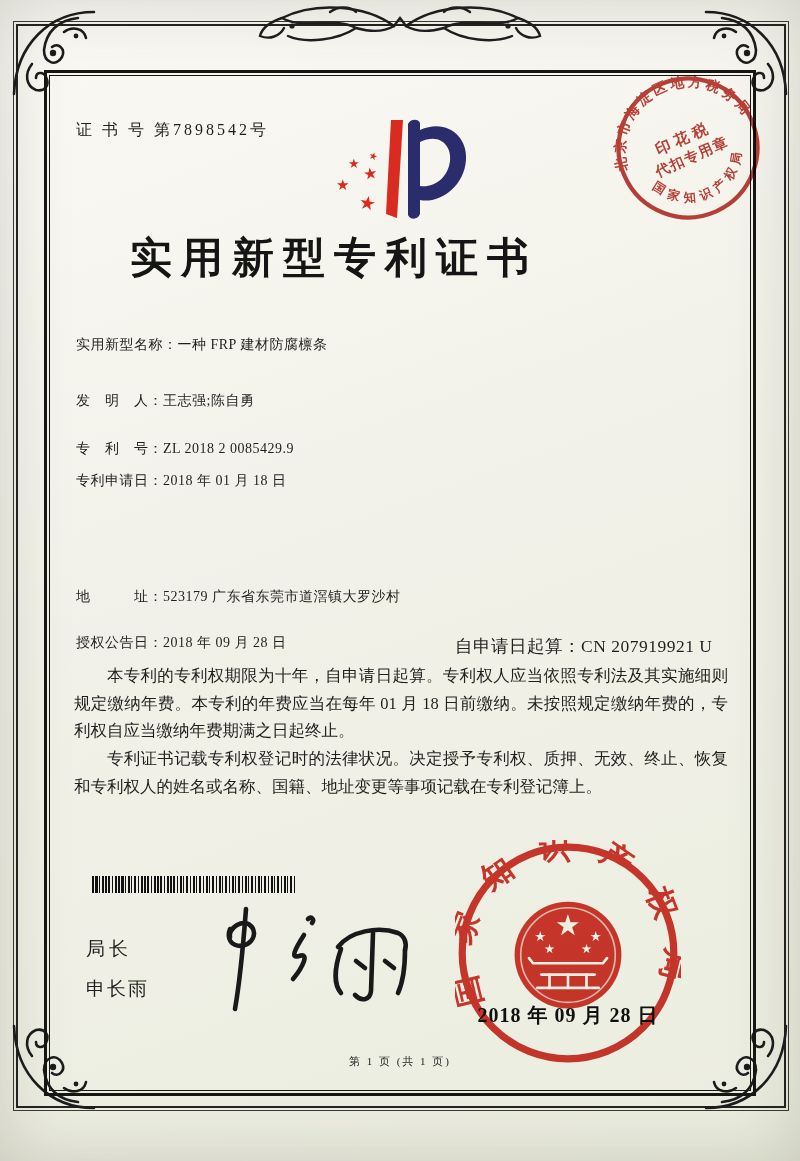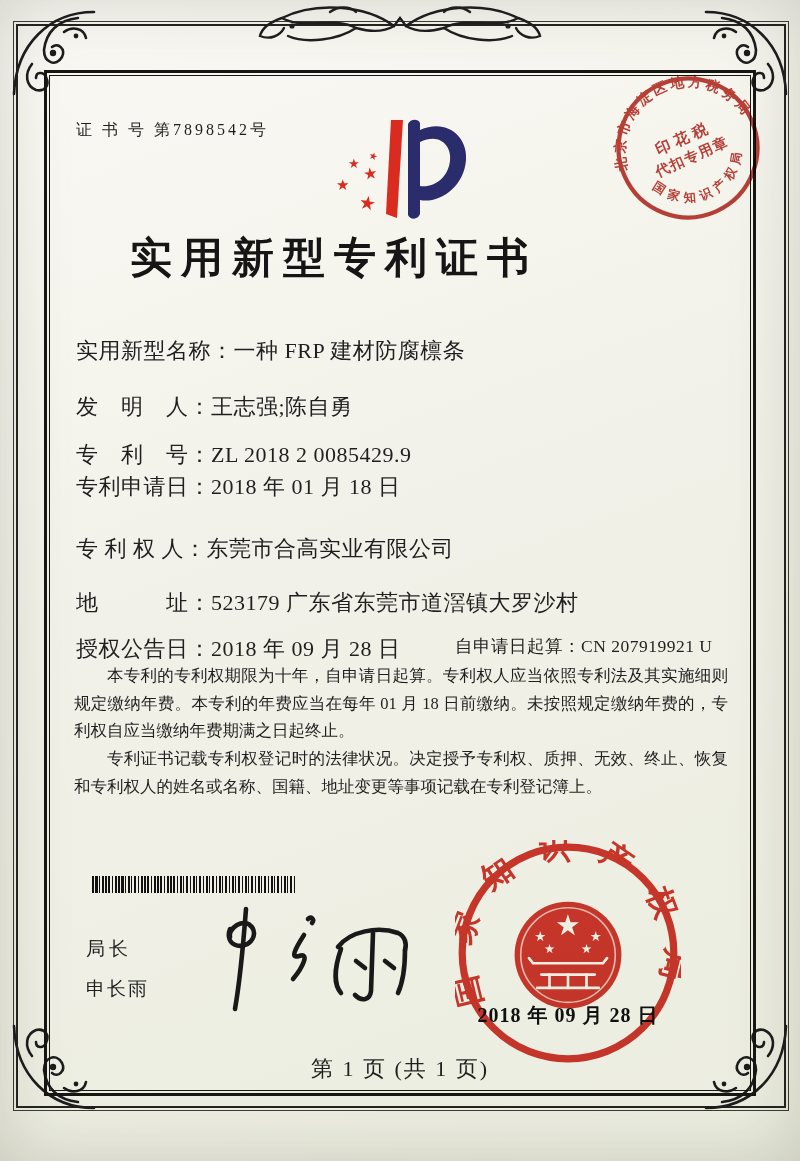--- a/index.html
+++ b/index.html
@@ -35,21 +35,21 @@
   .cert-number{
     position:absolute;left:76px;top:120px;
     font-size:16px;letter-spacing:3px;
   }
   .logo{position:absolute;left:312px;top:116px;width:160px;height:114px;}
   .title{
     position:absolute;left:0;top:230px;width:668px;text-align:center;
     font-size:42px;font-weight:700;letter-spacing:9px;color:#151515;
   }
   
-  .field-row{position:absolute;left:76px;font-size:22px;letter-spacing:.5px;white-space:nowrap;}
+  .field-row{position:absolute;left:76px;font-size:14px;letter-spacing:.5px;white-space:nowrap;}
   .row-0{top:336px;} .row-1{top:392px;} .row-2{top:440px;}
   .row-3{top:472px;} .row-4{top:534px;} .row-5{top:588px;} .row-6{top:634px;}
   .grant-no{position:absolute;left:455px;top:634px;font-size:17.5px;letter-spacing:.5px;white-space:nowrap;}
   
   .paragraphs{
     position:absolute;left:74px;top:662px;width:654px;
     font-size:16.5px;line-height:1.68;text-align:justify;
   }
   .paragraphs p{margin:0;text-indent:2em;}
   
@@ -64,21 +64,21 @@
   .signer-title{position:absolute;left:86px;top:936px;font-size:19px;letter-spacing:4px;}
   .signer-name{position:absolute;left:86px;top:976px;font-size:19px;letter-spacing:2px;}
   .signature{position:absolute;left:190px;top:903px;width:240px;height:118px;}
   .office-seal{position:absolute;left:455px;top:840px;width:226px;height:226px;opacity:.93;mix-blend-mode:multiply;}
   .seal-date{
     position:absolute;left:452px;top:1002px;width:232px;text-align:center;
     font-size:20px;font-weight:600;color:#101010;letter-spacing:1px;white-space:nowrap;
   }
   .footer{
     position:absolute;left:0;top:1054px;width:800px;text-align:center;
-    font-size:22px;letter-spacing:2px;
+    font-size:11px;letter-spacing:2px;
   }
   .tax-stamp{
     position:absolute;left:612px;top:72px;width:152px;height:152px;
     transform:rotate(-24deg);opacity:.88;mix-blend-mode:multiply;
   }
 </style>
 </head>
 <body>
 
 <div id="page">
@@ -158,21 +158,20 @@
     <path fill-rule="evenodd" fill="#2b2c6b" d="M96,8 C98,3 106,2 108,7 L108,14 C134,2 156,20 154,44 C152,72 126,88 108,84 L108,98 C106,104 98,104 96,99 Z
          M108,26 C128,16 140,30 138,45 C136,62 122,72 108,70 Z"></path>
   </svg>
 
   <div class="title">实用新型专利证书</div>
 
   <div class="field-row row-0"><span>实用新型名称：</span><span>一种 FRP 建材防腐檩条</span></div>
   <div class="field-row row-1"><span>发　明　人：</span><span>王志强;陈自勇</span></div>
   <div class="field-row row-2"><span>专　利　号：</span><span>ZL 2018 2 0085429.9</span></div>
   <div class="field-row row-3"><span>专利申请日：</span><span>2018 年 01 月 18 日</span></div>
-  <div class="field-row row-4"><span>专 利 权 人：</span><span>东莞市合高实业有限公司</span></div>
   <div class="field-row row-5"><span>地　　　址：</span><span>523179 广东省东莞市道滘镇大罗沙村</span></div>
   <div class="field-row row-6"><span>授权公告日：</span><span>2018 年 09 月 28 日</span></div>
   <div class="grant-no"><span>自申请日起算：</span><span>CN 207919921 U</span></div>
 
   <div class="paragraphs">
     <p>本专利的专利权期限为十年，自申请日起算。专利权人应当依照专利法及其实施细则规定缴纳年费。本专利的年费应当在每年 01 月 18 日前缴纳。未按照规定缴纳年费的，专利权自应当缴纳年费期满之日起终止。</p>
     <p>专利证书记载专利权登记时的法律状况。决定授予专利权、质押、无效、终止、恢复和专利权人的姓名或名称、国籍、地址变更等事项记载在专利登记簿上。</p>
   </div>
 
   <div class="barcode"></div>

